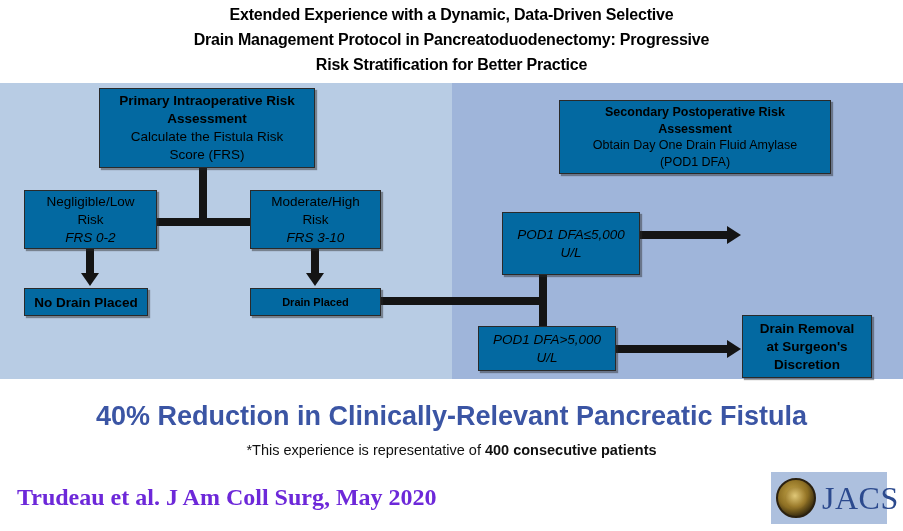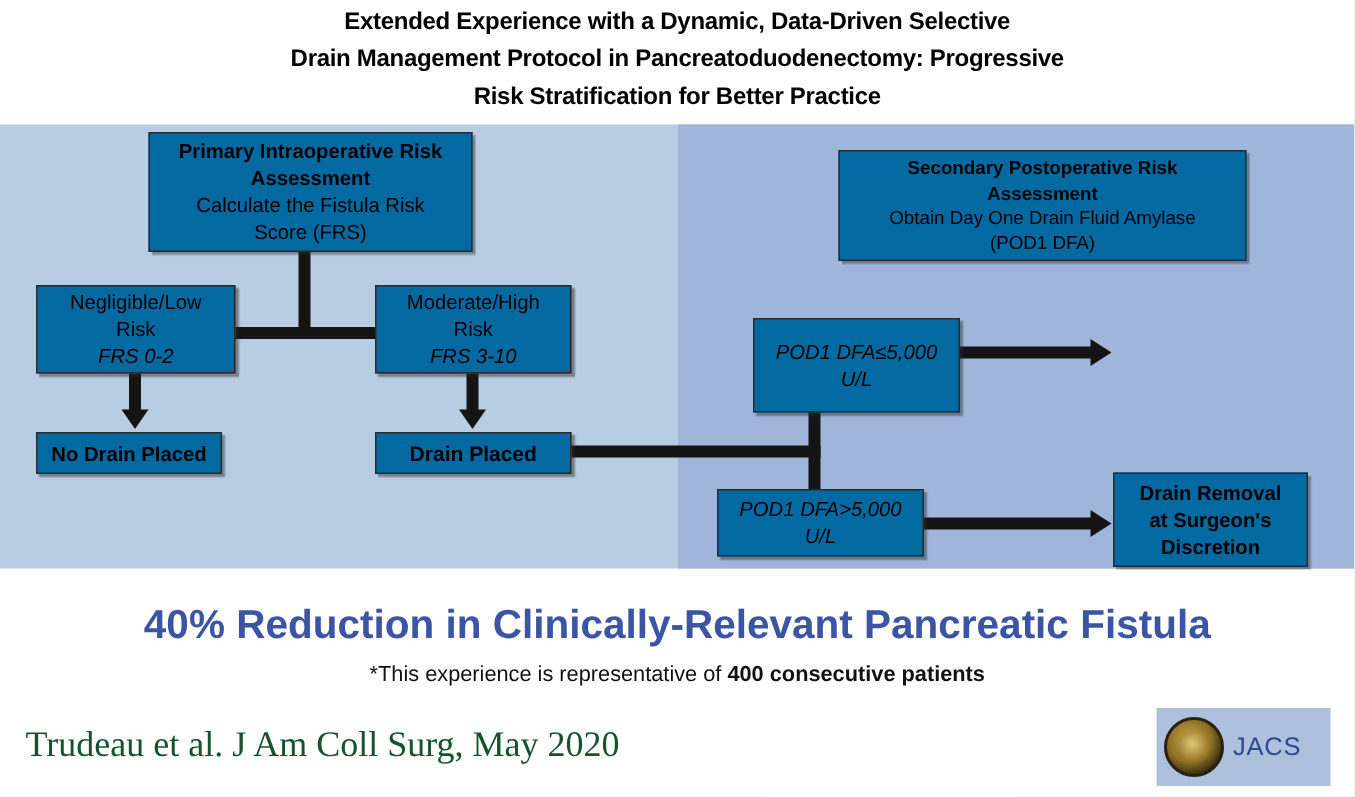--- a/index.html
+++ b/index.html
@@ -122,23 +122,23 @@
     font-family: "Liberation Sans", sans-serif;
     white-space: nowrap;
   }
   .subnote .strong { font-weight: bold; }
 
   .citation {
     position: absolute;
     left: 17px;
     top: 484px;
     font-family: "Liberation Serif", serif;
-    font-weight: normal;
+    font-weight: bold;
     font-size: 24px;
-    color: #14532d;
+    color: #6d28d9;
     white-space: nowrap;
   }
 
   
   .jacs {
     position: absolute;
     left: 771px;
     top: 472px;
     width: 116px;
     height: 52px;
@@ -160,22 +160,22 @@
   }
   .jacs-seal::after {
     content: "";
     position: absolute;
     left: 7px; top: 7px;
     width: 22px; height: 22px;
     border-radius: 50%;
     background: radial-gradient(circle at 45% 40%, #e0c878 0%, #9c7c2c 60%, #5a4418 100%);
   }
   .jacs-word {
-    font-family: Liberation Sans, sans-serif;
-    font-size: 17px;
+    font-family: Liberation Serif, serif;
+    font-size: 32px;
     color: #2c4a8e;
     margin-left: 6px;
     letter-spacing: 0.5px;
   }
 </style>
 </head>
 <body>
 
 <div id="slide">
 
@@ -224,21 +224,21 @@
     <div class="fbox" style="left:250px; top:107px; width:131px; height:59px; font-size:13.5px; line-height:18px;">
       <span class="ln">Moderate/High</span>
       <span class="ln">Risk</span>
       <span class="ln i">FRS 3-10</span>
     </div>
 
     <div class="fbox" style="left:24px; top:205px; width:124px; height:28px; font-size:13.5px; font-weight:bold;">
       <span class="ln b">No Drain Placed</span>
     </div>
 
-    <div class="fbox" style="left:250px; top:205px; width:131px; height:28px; font-size:14px; font-weight:bold;">
+    <div class="fbox" style="left:250px; top:205px; width:131px; height:28px; font-size:11px; font-weight:bold;">
       <span class="ln b">Drain Placed</span>
     </div>
 
     <div class="fbox" style="left:559px; top:17px; width:272px; height:74px; font-size:12.5px; line-height:16.5px;">
       <span class="ln b">Secondary Postoperative Risk</span>
       <span class="ln b">Assessment</span>
       <span class="ln">Obtain Day One Drain Fluid Amylase</span>
       <span class="ln">(POD1 DFA)</span>
     </div>
 

